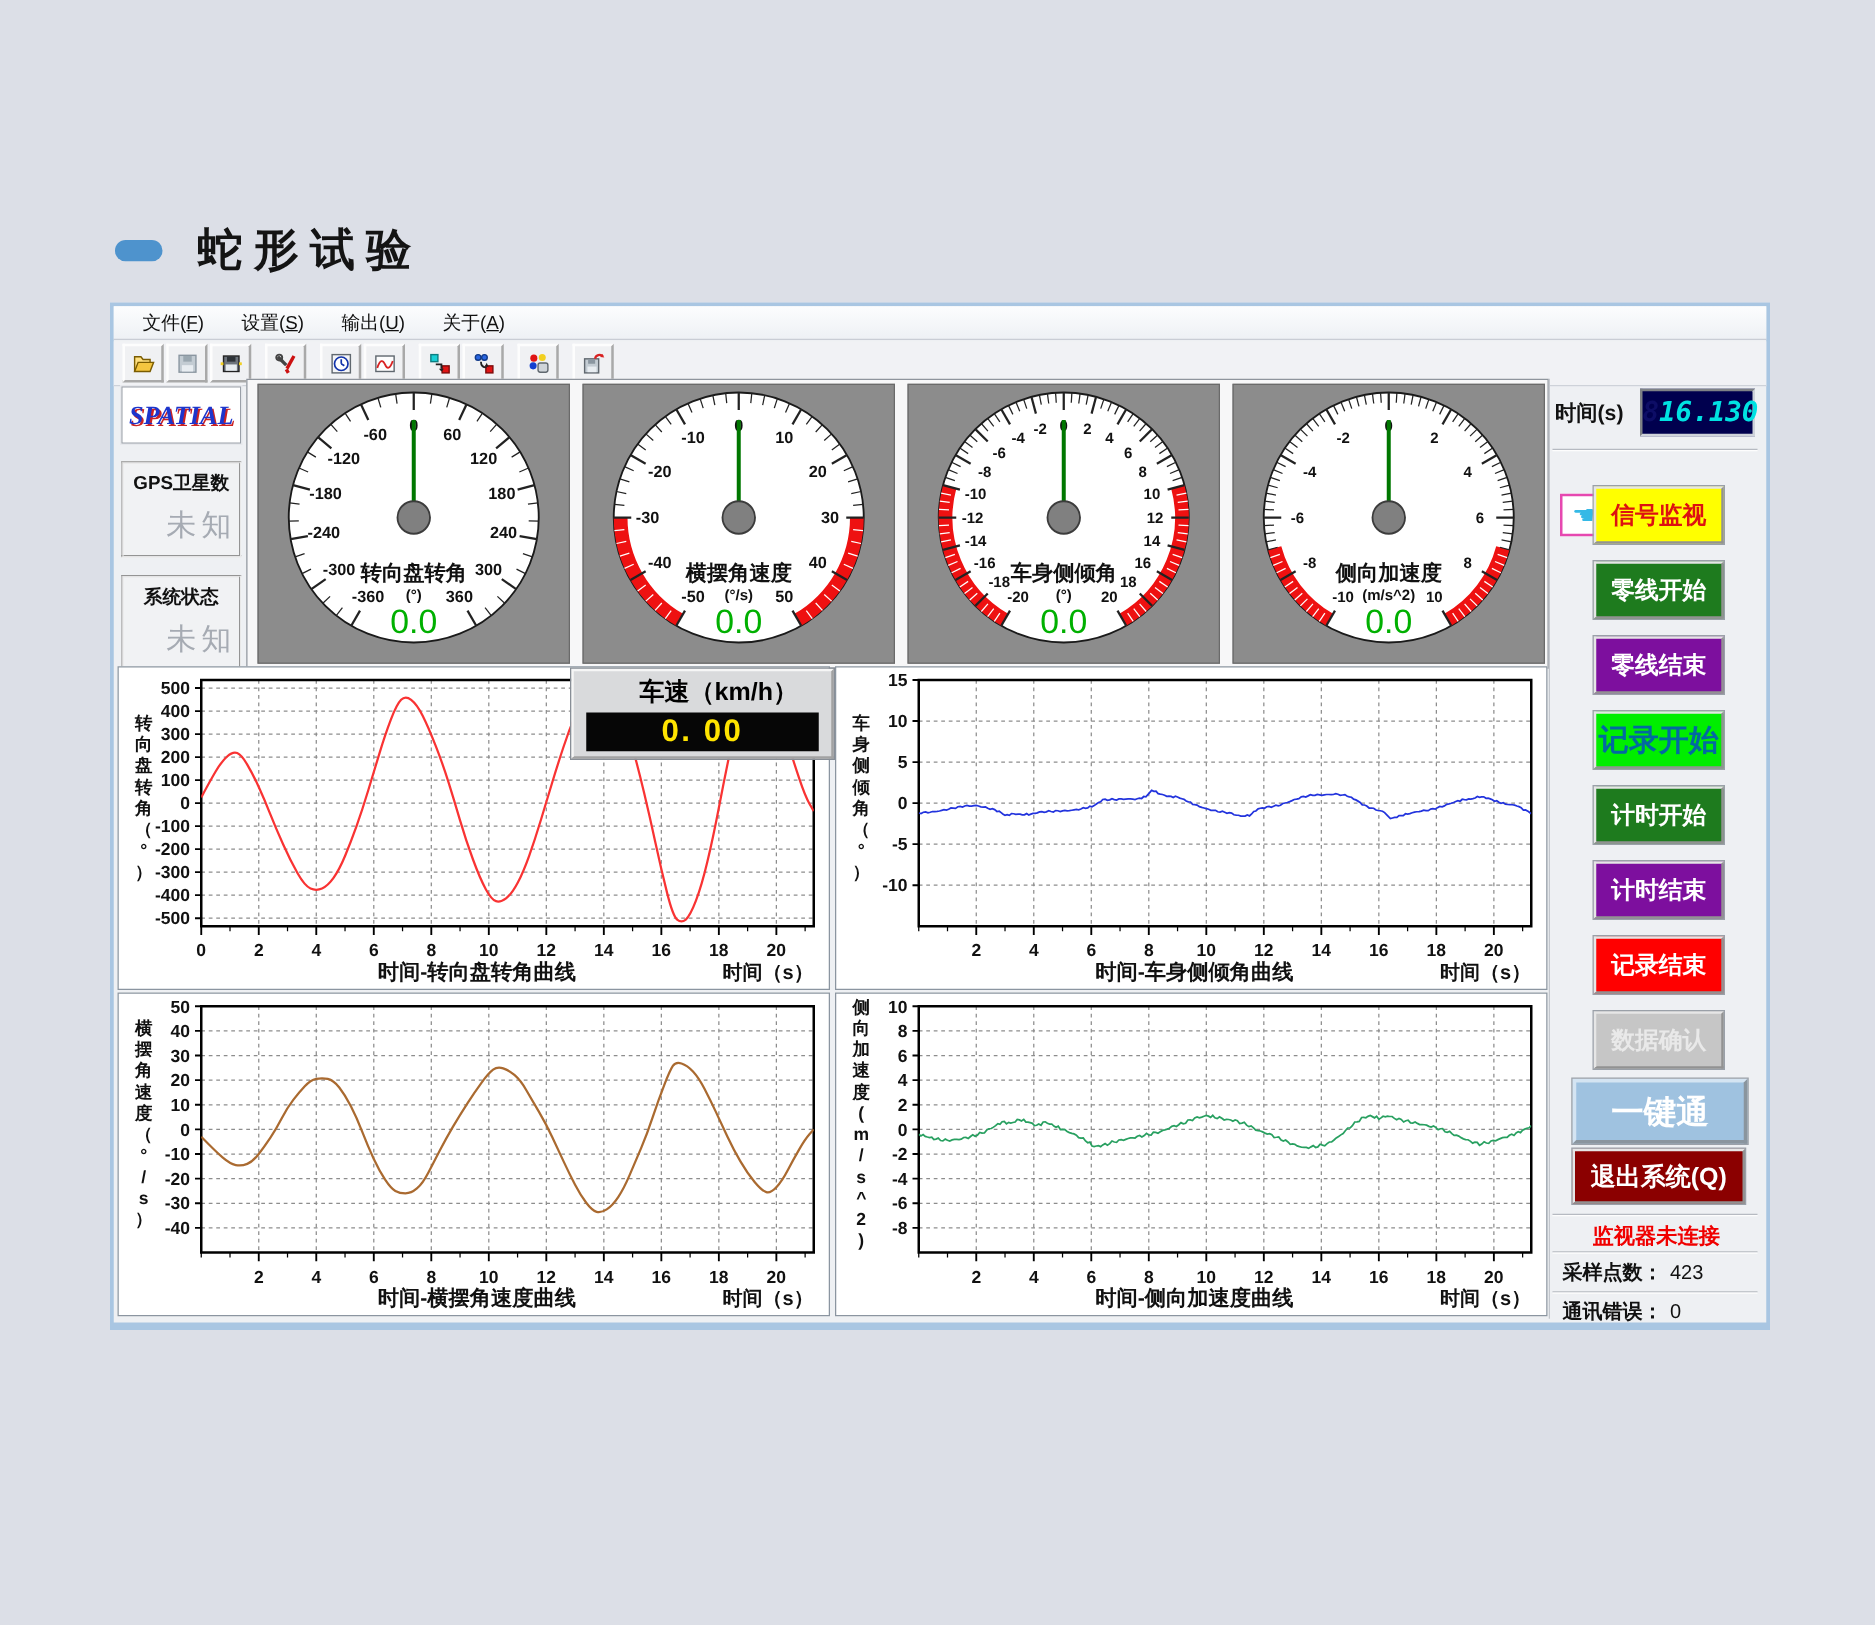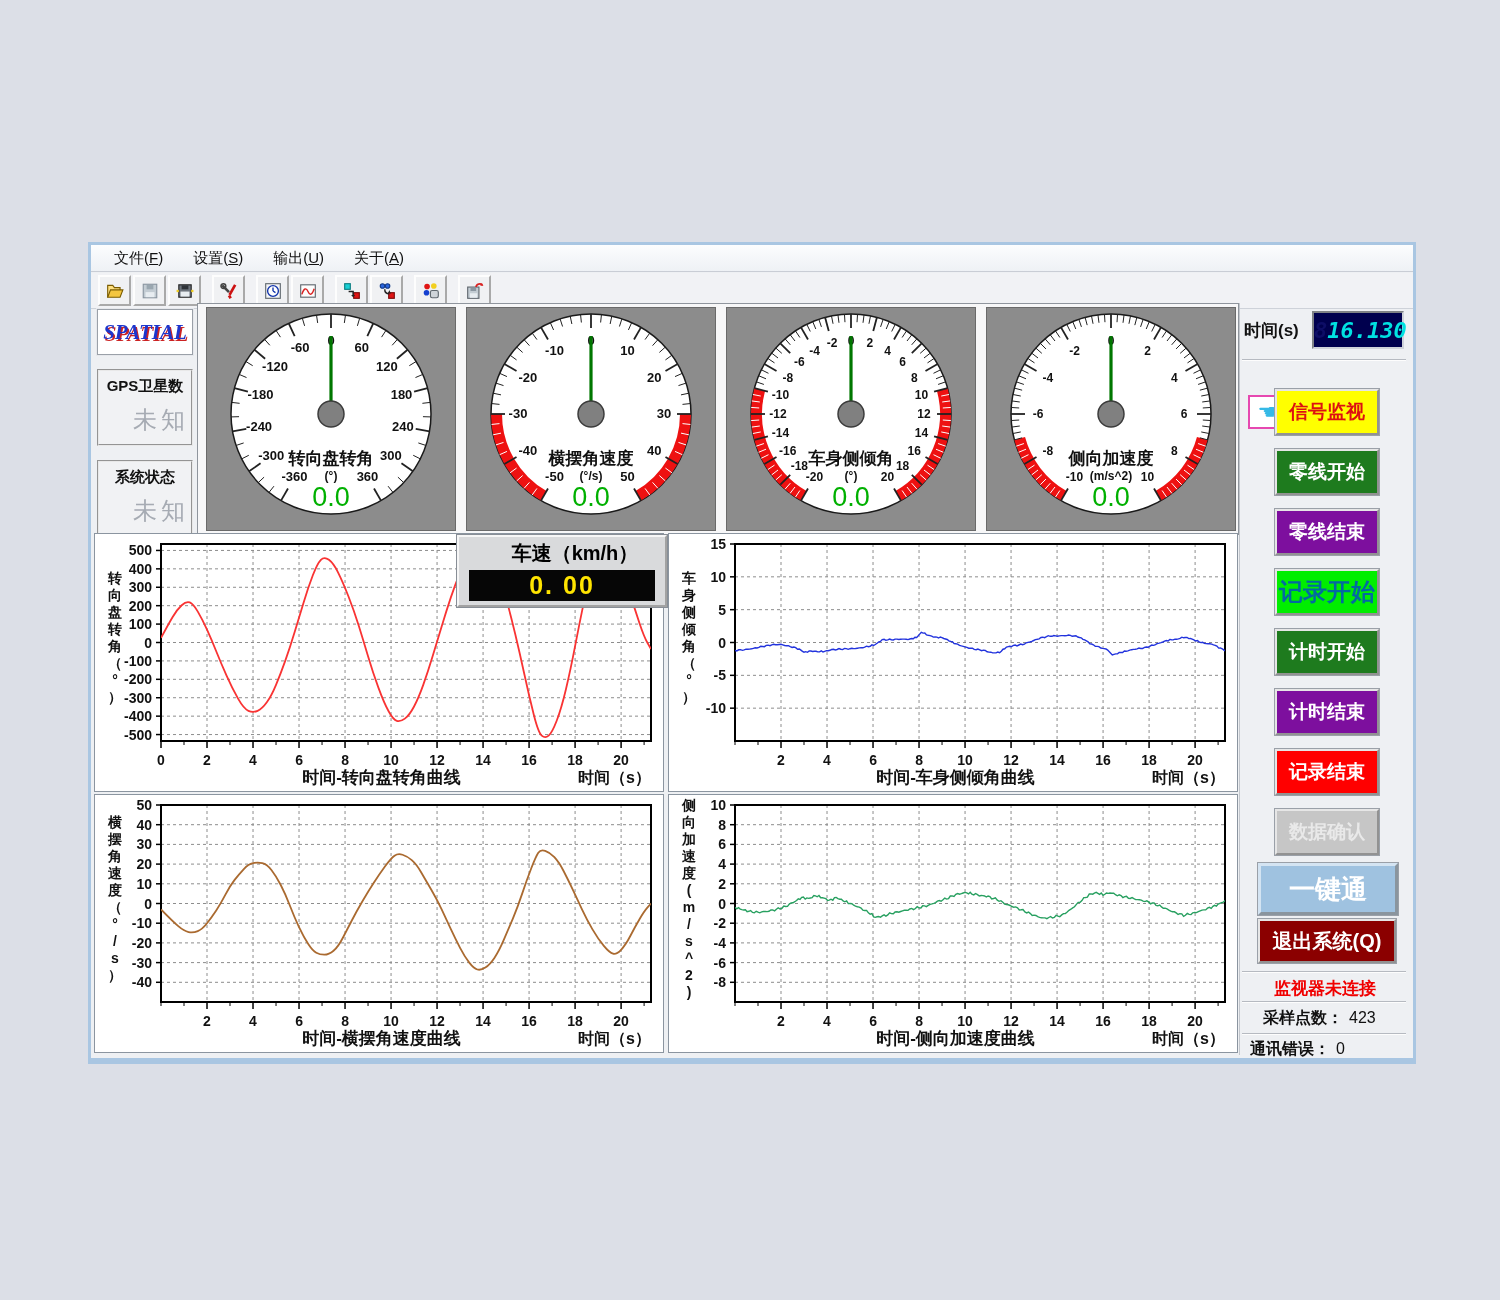--- a/index.html
+++ b/index.html
@@ -57,20 +57,24 @@
   .speed-box{position:absolute;left:366px;top:290px;width:206px;height:68px;background:#d9dadc;
              border:2px outset #f6f6f6;outline:1px solid #888e96;z-index:6;}
   .speed-title{display:block;text-align:center;font-size:20px;font-weight:bold;color:#000;margin-top:3px;margin-left:26px;}
   .speed-lcd{margin:3px 10px 0;height:31px;background:#060606;color:#ffe400;font-size:25px;font-weight:bold;
              text-align:center;line-height:30px;letter-spacing:2px;}
 </style>
 </head>
 <body>
 
 <div class="stage">
+  <div class="heading">
+    <span class="dash"></span>
+    <h1>蛇形试验</h1>
+  </div>
 
   <div class="window">
     <div class="menubar" id="menubar">
         <span class="menu-item">文件(<u>F</u>)</span>
         <span class="menu-item">设置(<u>S</u>)</span>
         <span class="menu-item">输出(<u>U</u>)</span>
         <span class="menu-item">关于(<u>A</u>)</span>
       </div>
     <div class="toolbar" id="toolbar">
         <div class="tool-btn">
@@ -514,21 +518,21 @@
       </div>
 
     <div class="right-panel" id="right-panel">
       <span class="time-label">时间(s)</span>
       <div class="lcd">16.130</div>
       <div class="hsep" style="top:56px;"></div>
       <div class="hand">☚</div>
       <div class="hsep" style="top:668px;"></div>
       <div class="stat-red" style="top:674px;">监视器未连接</div>
       <div class="hsep" style="top:698px;"></div>
-      <div class="stat-row" style="top:705px;margin-left:13px;">
+      <div class="stat-row" style="top:705px;">
         <span>采样点数：</span><span class="v">423</span>
       </div>
       <div class="hsep" style="top:730px;"></div>
       <div class="stat-row" style="top:736px;">
         <span>通讯错误：</span><span class="v">0</span>
       </div>
     <div class="ctl-btn" style="top: 86px; left: 35px; width: 100px; height: 42px; background: rgb(255, 255, 0); color: rgb(221, 17, 17); font-size: 19px;">信号监视</div>
         <div class="ctl-btn" style="top: 146px; left: 35px; width: 100px; height: 42px; background: rgb(30, 123, 30); color: rgb(255, 255, 255); font-size: 19px;">零线开始</div>
         <div class="ctl-btn" style="top: 206px; left: 35px; width: 100px; height: 42px; background: rgb(125, 15, 158); color: rgb(255, 255, 255); font-size: 19px;">零线结束</div>
         <div class="ctl-btn" style="top: 266px; left: 35px; width: 100px; height: 42px; background: rgb(0, 238, 0); color: #0369a1; font-size: 24px;">记录开始</div>

